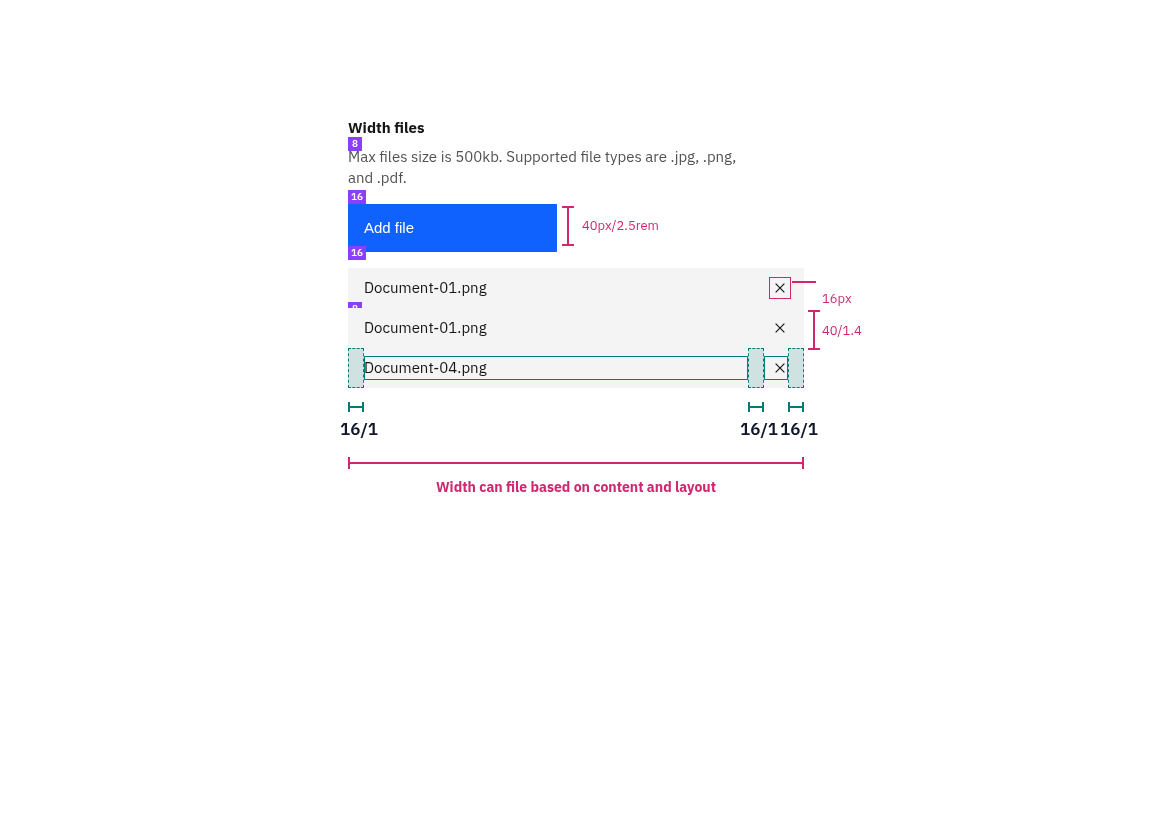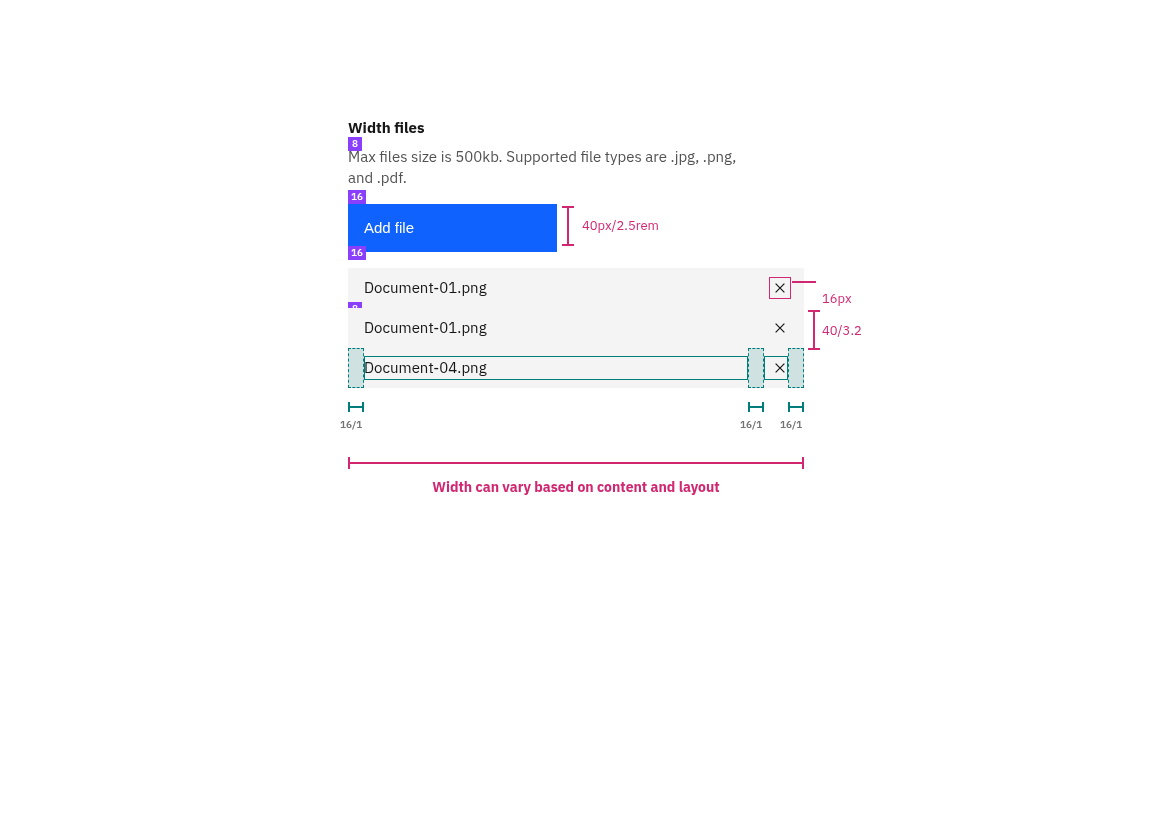--- a/index.html
+++ b/index.html
@@ -135,23 +135,23 @@
   .teal-bracket {
     position: absolute;
     display: flex;
     flex-direction: row;
     align-items: flex-start;
   }
   .teal-bracket .cap { width: 2px; height: 10px; background: #007d79; }
   .teal-bracket .bar { height: 2px; background: #007d79; flex: 1; margin-top: 4px; }
   .teal-label {
     position: absolute;
-    font-size: 10px;
+    font-size: 17px;
     font-weight: 600;
-    color: #737373;
+    color: #0f172a;
   }
 
   
   .bottom-bracket {
     position: absolute;
     left: 0;
     width: 456px;
     top: 460px;
   }
   .bottom-bracket .line {
@@ -253,21 +253,21 @@
   </div>
 
   <div class="connector" style="left:444px; top:163px; width:24px;"></div>
   <div class="meas" style="left:474px; top:172px;">16px</div>
 
   <div class="i-bar vert" style="left:460px; top:192px; height:40px;">
     <div class="cap-h"></div>
       <div class="line-v"></div>
       <div class="cap-h"></div>
   </div>
-  <div class="meas" style="left:474px; top:204px;">40/3.2</div>
+  <div class="meas" style="left:474px; top:204px;">40/1.4</div>
 
   <div class="teal-bracket" style="left:0; top:284px; width:16px;">
     <div class="cap"></div>
       <div class="bar"></div>
       <div class="cap"></div>
   </div>
   <div class="teal-label" style="left:-8px; top:300px;">16/1</div>
 
   <div class="teal-bracket" style="left:400px; top:284px; width:16px;">
     <div class="cap"></div>
@@ -281,15 +281,15 @@
       <div class="bar"></div>
       <div class="cap"></div>
   </div>
   <div class="teal-label" style="left:432px; top:300px;">16/1</div>
 
   <div class="bottom-bracket" style="top:344px;">
     <div class="capL"></div>
     <div class="line"></div>
     <div class="capR"></div>
   </div>
-  <div class="bottom-caption" style="top:360px;">Width can vary based on content and layout</div>
+  <div class="bottom-caption" style="top:360px;">Width can file based on content and layout</div>
 
 </div>
 
 </body></html>

